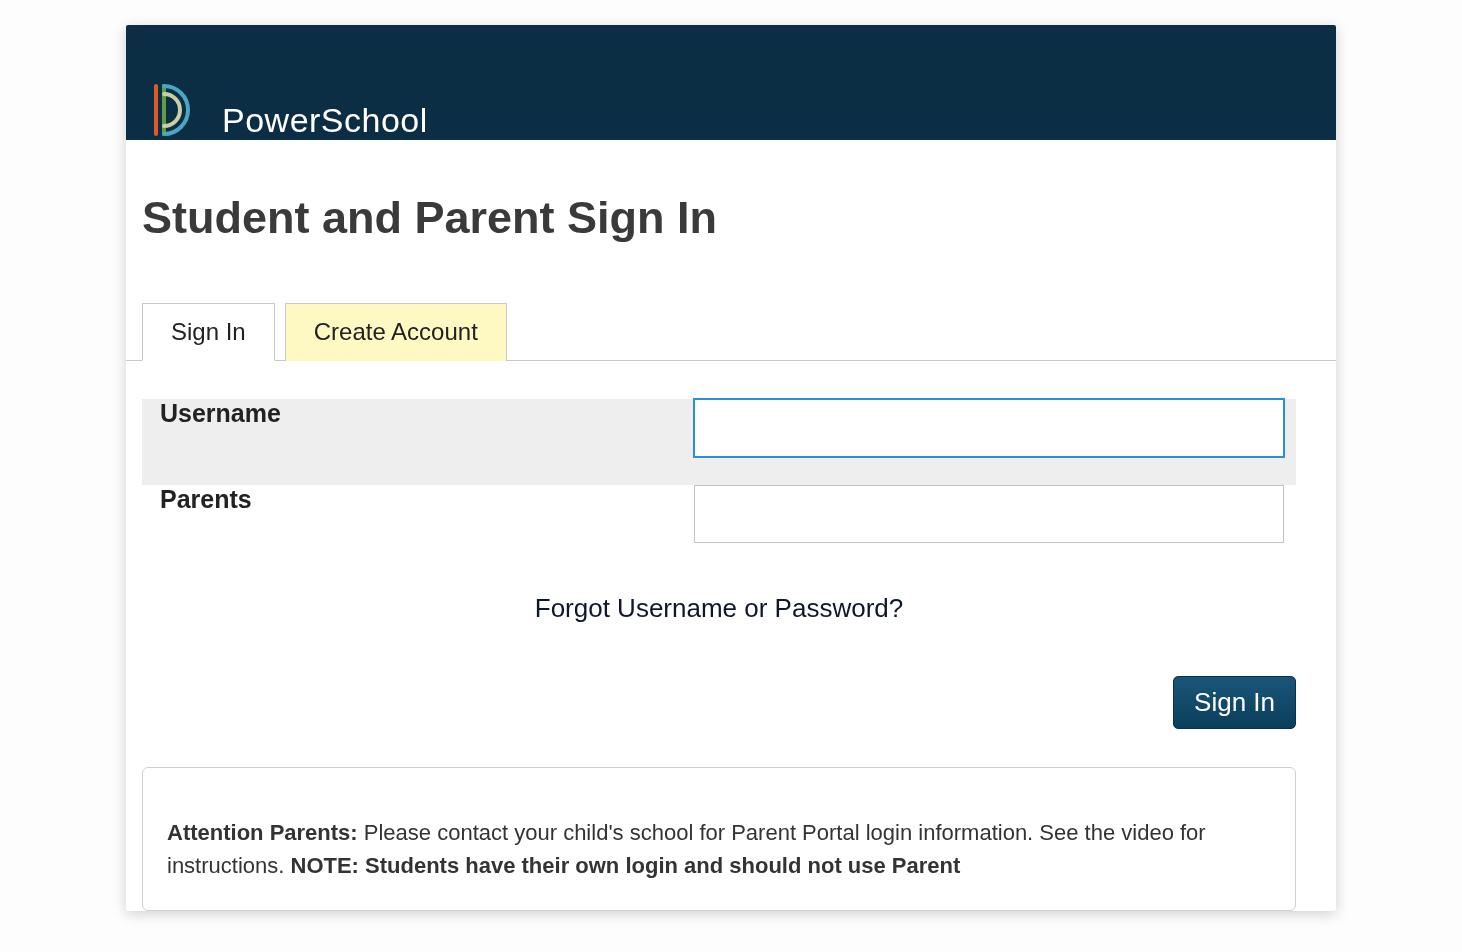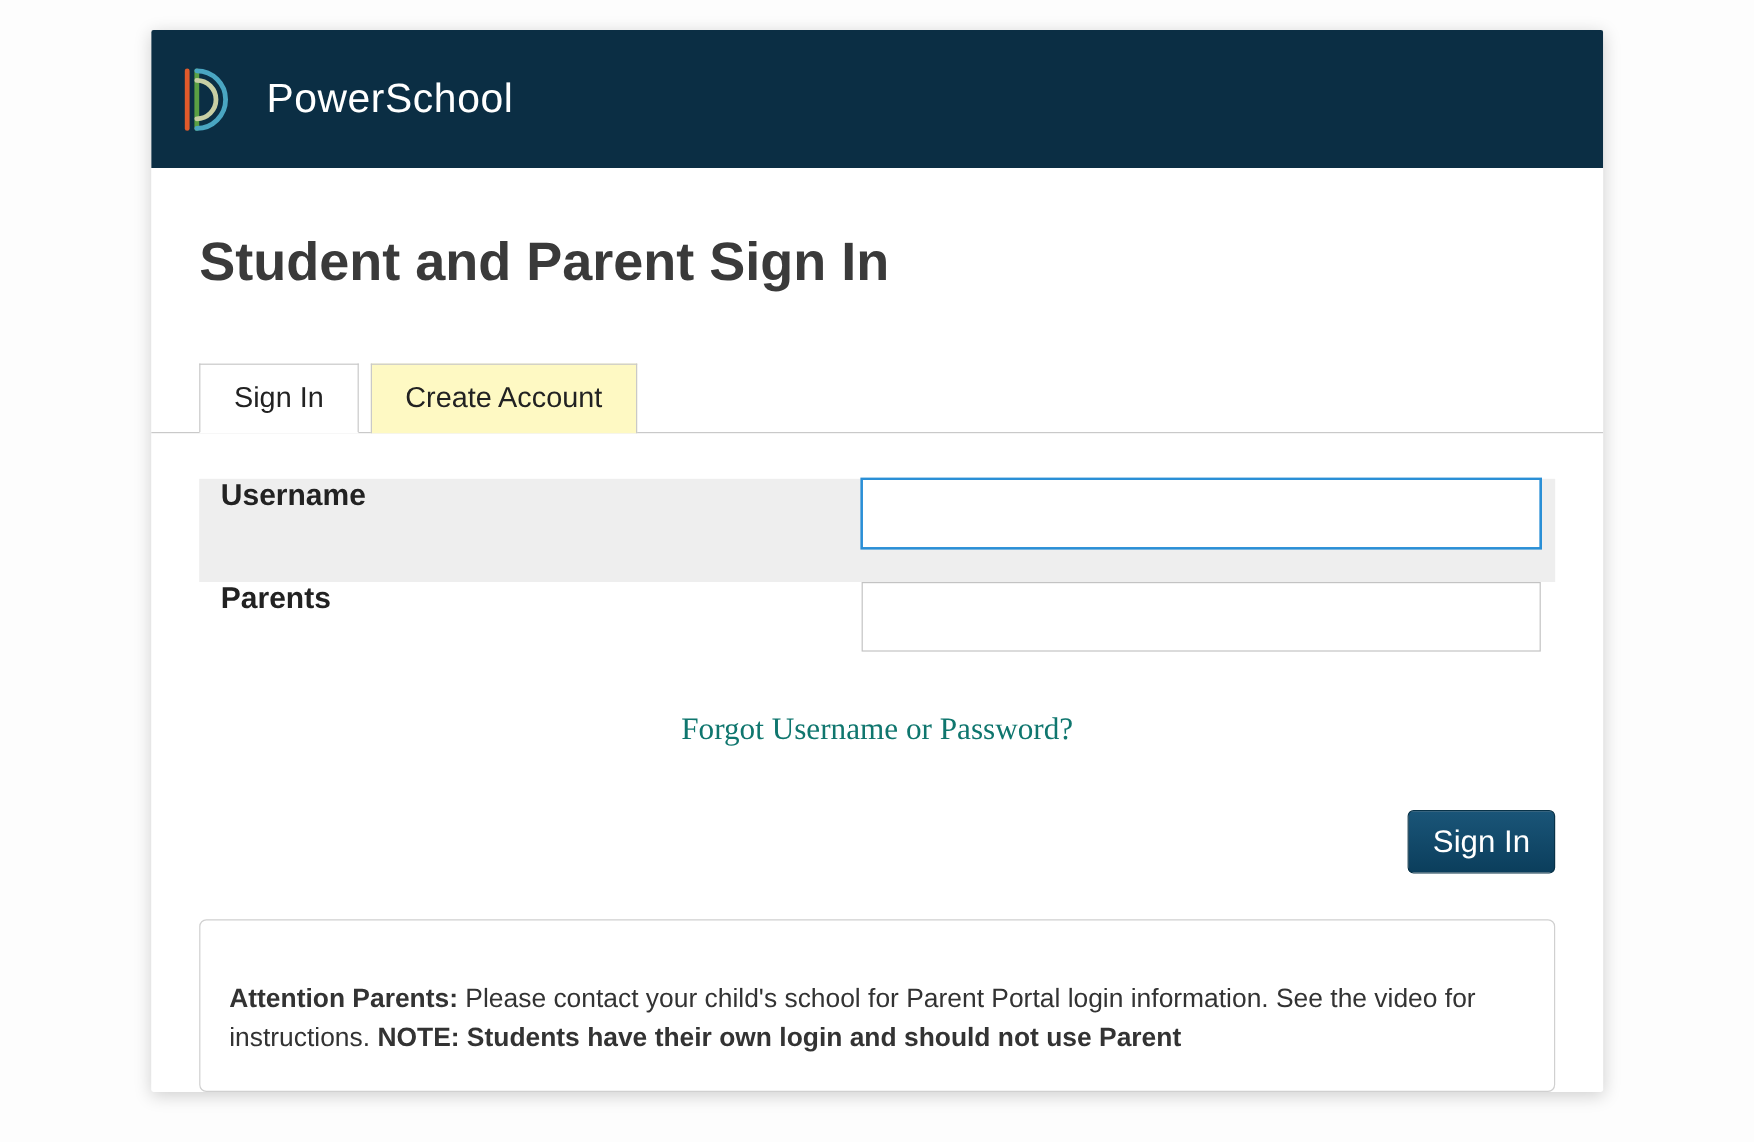--- a/index.html
+++ b/index.html
@@ -17,36 +17,36 @@
     background: #fff;
     box-shadow: 0 3px 14px rgba(0,0,0,0.18);
     border-radius: 2px;
     overflow: hidden;
   }
   .header-bar {
     background: #0b2e44;
     color: #fff;
     height: 115px;
     display: flex;
-    align-items: center;
+    align-items: flex-end;
     padding-left: 22px;
   }
   .logo-icon {
     width: 50px;
     height: 60px;
     margin-right: 24px;
     flex-shrink: 0;
   }
   .brand-name {
     font-size: 34px;
     font-weight: 400;
     letter-spacing: 0.5px;
   }
   .content {
-    padding: 0 40px 0 40px;
+    padding: 0 40px 0 16px;
   }
   .page-title {
     font-size: 45px;
     font-weight: 700;
     color: #3a3a3a;
     margin-top: 52px;
     margin-bottom: 58px;
   }
   .tabs {
     display: flex;
@@ -100,25 +100,24 @@
   .form-input.focused {
     outline: 2px solid #2a8fd6;
     outline-offset: -1px;
     border-color: #2a8fd6;
   }
   .forgot-row {
     text-align: center;
     padding: 22px 0 10px 0;
   }
   .forgot-link {
-    color: #0f766e;
+    color: #0f172a;
     font-size: 26px;
     text-decoration: none;
     cursor: pointer;
-    font-family: Liberation Serif, serif;
   }
   .button-row {
     display: flex;
     justify-content: flex-end;
     padding: 42px 0 30px 0;
   }
   .signin-btn {
     background: linear-gradient(#1a5578,#0b3e5c);
     color: #fff;
     font-size: 26px;

